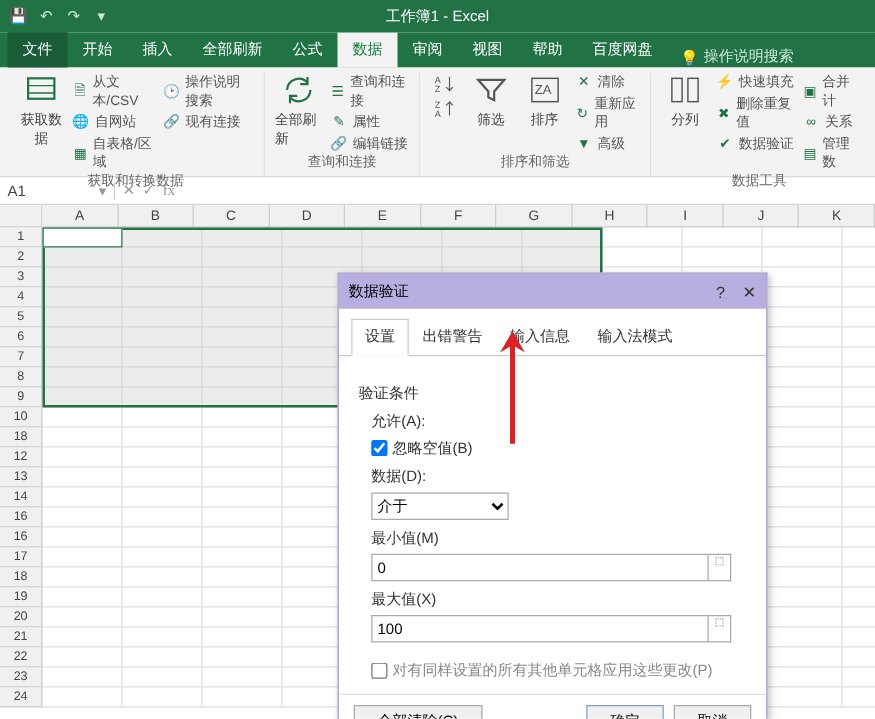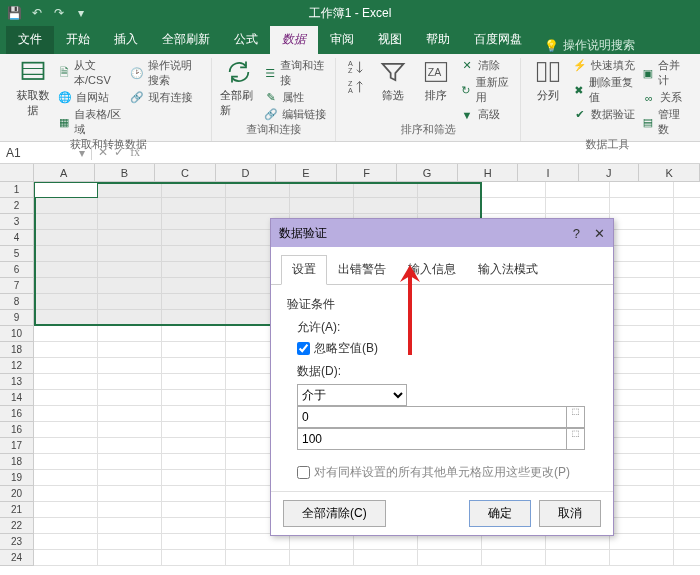--- a/index.html
+++ b/index.html
@@ -6,21 +6,21 @@
 body { background: #fff; width: 700px; height: 575px; overflow: hidden; position: relative; font-size: 12px; }
 
 .titlebar { height: 26px; background: linear-gradient(#217346,#217346); display: flex; align-items: center; color: #fff; position: relative; }
 .qat { display: flex; gap: 4px; padding: 0 6px; align-items: center; }
 .qat-btn { width: 18px; height: 18px; display: flex; align-items: center; justify-content: center; color: #cfe8da; font-size: 12px; }
 .app-title { position: absolute; left: 50%; transform: translateX(-50%); font-size: 12px; }
 
 .ribbon-tabs { height: 28px; background: #217346; display: flex; align-items: flex-end; color: #fff; padding: 0 6px; gap: 0; }
 .tab { padding: 6px 12px; font-size: 12px; cursor: pointer; }
 .tab.file { background: #1a5c38; }
-.tab.active { background: #f3f3f3; color: #701a75; font-style: italic; }
+.tab.active { background: #f3f3f3; color: #15803d; }
 .tellme { display: flex; align-items: center; gap: 4px; margin-left: 10px; color: #cfe8da; }
 
 .ribbon { height: 88px; background: #f3f3f3; border-bottom: 1px solid #d4d4d4; display: flex; padding: 4px 6px 0; }
 .group { border-right: 1px solid #e1e1e1; padding: 0 8px 2px; display: flex; flex-direction: column; justify-content: space-between; }
 .group-body { display: flex; gap: 6px; align-items: flex-start; }
 .group-label { text-align: center; font-size: 11px; color: #666; padding-bottom: 2px; }
 .big-btn { display: flex; flex-direction: column; align-items: center; width: 44px; gap: 2px; color: #444; }
 .big-icon { width: 28px; height: 28px; display: flex; align-items: center; justify-content: center; }
 .small-list { display: flex; flex-direction: column; gap: 2px; font-size: 11px; color: #555; }
 .small-item { display: flex; align-items: center; gap: 4px; }
@@ -43,21 +43,21 @@
 .sel-handle { position: absolute; right: -3px; bottom: -3px; width: 6px; height: 6px; background: #217346; }
 .active-cell { position: absolute; left: 34px; top: 18px; width: 64px; height: 16px; background: #fff; border: 1px solid #217346; }
 
 .dialog { position: absolute; left: 270px; top: 218px; width: 344px; background: #fff; border: 1px solid #a08fc2; box-shadow: 2px 2px 6px rgba(0,0,0,0.25); }
 .dlg-title { height: 28px; background: #b9aee0; display: flex; align-items: center; justify-content: space-between; padding: 0 8px; font-size: 12px; }
 .dlg-ctl { display: flex; gap: 14px; font-size: 13px; color: #333; }
 .dlg-tabs { display: flex; border-bottom: 1px solid #ccc; padding: 8px 10px 0; gap: 0; font-size: 12px; }
 .dlg-tab { padding: 5px 10px; border: 1px solid transparent; cursor: pointer; color: #333; }
 .dlg-tab.active { border: 1px solid #ccc; border-bottom: 1px solid #fff; background: #fff; margin-bottom: -1px; }
 .dlg-body { padding: 10px 16px; font-size: 12px; color: #333; }
-.section-title { margin: 1px 0 6px; }
+.section-title { margin: 11px 0 6px; }
 .field-label { margin: 6px 0 4px; }
 .row-field { display: flex; gap: 8px; align-items: center; }
 select.dlg-sel { border: 1px solid #aaa; font-size: 12px; height: 22px; width: 110px; background: #fff; }
 .chk { display: flex; gap: 4px; align-items: center; }
 .chk input { width: 13px; height: 13px; }
 .spin-input { display: flex; width: 288px; }
 .spin-input input { flex: 1; border: 1px solid #aaa; height: 22px; padding: 0 4px; font-size: 12px; }
 .spin-btns { width: 18px; border: 1px solid #aaa; border-left: none; display: flex; flex-direction: column; }
 .spin-btns div { flex: 1; text-align: center; font-size: 8px; line-height: 9px; color: #555; }
 .dlg-footer { display: flex; justify-content: space-between; padding: 8px 12px; border-top: 1px solid #e0e0e0; }
@@ -609,26 +609,28 @@
     <div style="padding-left:10px">
       <div class="field-label">允许(A):</div>
       <div class="row-field">
         <label class="chk">
           <input type="checkbox" checked="" style="">
           <span>忽略空值(B)</span>
         </label>
       </div>
       <div class="field-label">数据(D):</div>
       <select class="dlg-sel"><option>介于</option></select>
+      <div class="field-label">最小值(M)</div>
       <div class="spin-input">
         <input type="text" value="0" style="">
         <div class="spin-btns">
             <div>⬚</div>
           </div>
       </div>
+      <div class="field-label">最大值(X)</div>
       <div class="spin-input">
         <input type="text" value="100" style="">
         <div class="spin-btns">
             <div>⬚</div>
           </div>
       </div>
       <label class="chk" style="margin-top:14px;color:#888">
         <input type="checkbox" style="">
         <span>对有同样设置的所有其他单元格应用这些更改(P)</span>
       </label>

